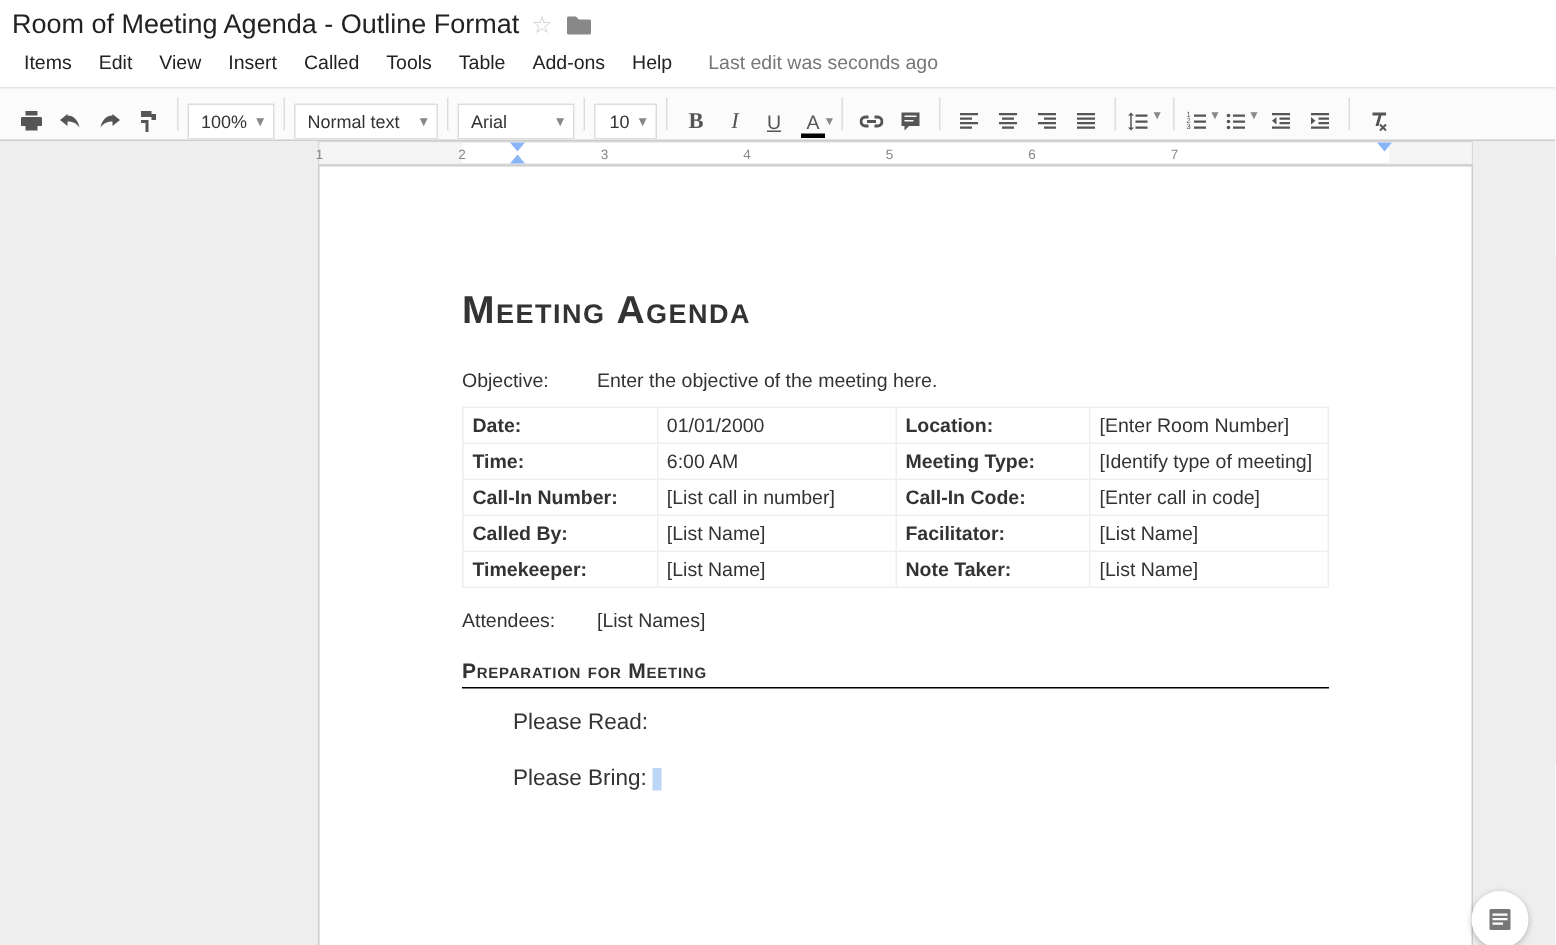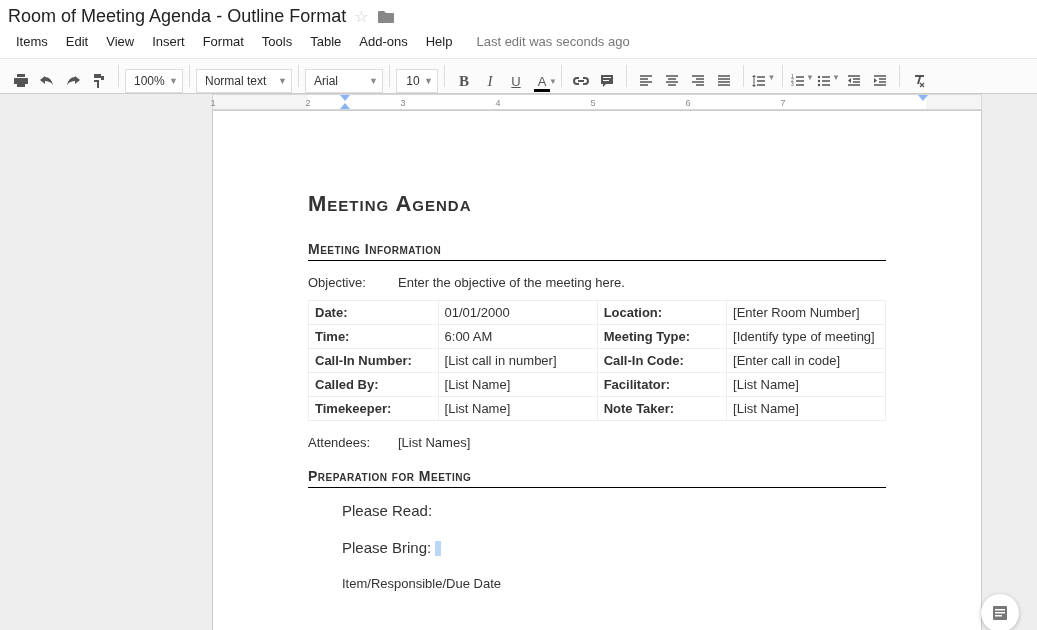--- a/index.html
+++ b/index.html
@@ -41,21 +41,21 @@
   .ruler-tick { position: absolute; top: 3px; font-size: 9px; color: #888; transform: translateX(-50%); }
   .ruler-margin-left { position: absolute; left:0; top:0; bottom:0; width: 95px; background: #f5f5f5;}
   .ruler-margin-right { position: absolute; right:0; top:0; bottom:0; width: 55px; background: #f5f5f5;}
   .indent-marker-down { position: absolute; top: 0; width: 0; height: 0; border-left: 5px solid transparent; border-right: 5px solid transparent; border-top: 6px solid #8ab4f8; transform: translateX(-50%);}
   .indent-marker-up { position: absolute; bottom: 0; width: 0; height: 0; border-left: 5px solid transparent; border-right: 5px solid transparent; border-bottom: 6px solid #8ab4f8; transform: translateX(-50%);}
   
   
   .editor-bg { background: #eee; height: 540px; overflow: hidden; position: relative; }
   .page { position: absolute; left: 212px; top: 0; width: 770px; background: #fff; border: 1px solid #ccc; min-height: 900px; padding: 80px 95px 40px; }
   
-  .doc-h1 { font-family: Arial, sans-serif; font-size: 22px; font-weight: bold; letter-spacing: 1px; font-variant: small-caps; margin-bottom: 24px; }
+  .doc-h1 { font-family: Arial, sans-serif; font-size: 26px; font-weight: bold; letter-spacing: 1px; font-variant: small-caps; margin-bottom: 24px; }
   .doc-h2 { font-family: Arial, sans-serif; font-size: 14px; font-weight: bold; font-variant: small-caps; letter-spacing: 0.5px; border-bottom: 1.5px solid #000; padding-bottom: 3px; margin-bottom: 14px; margin-top: 18px; }
   
   .objective-row { display: flex; margin-bottom: 10px; font-size: 13px; }
   .objective-label { width: 90px; }
   
   .info-table { width: 100%; border-collapse: collapse; margin-bottom: 14px; font-size: 13px; }
   .info-table td { border: 1px solid #eee; padding: 4px 6px; vertical-align: top; }
   .info-table td.label { font-weight: bold; width: 130px; }
   .info-table td.value { width: 160px; }
   
@@ -82,21 +82,21 @@
         <path fill="#888" d="M1 2c0-.6.4-1 1-1h5l2 2h7c.6 0 1 .4 1 1v8c0 .6-.4 1-1 1H2c-.6 0-1-.4-1-1V2z"></path>
       </svg>
   </span>
 </div>
 
 <div class="menu-bar">
   <span class="menu-item">Items</span>
   <span class="menu-item">Edit</span>
   <span class="menu-item">View</span>
   <span class="menu-item">Insert</span>
-  <span class="menu-item">Format</span>
+  <span class="menu-item">Called</span>
   <span class="menu-item">Tools</span>
   <span class="menu-item">Table</span>
   <span class="menu-item">Add-ons</span>
   <span class="menu-item">Help</span>
   <span class="last-edit">Last edit was seconds ago</span>
 </div>
 
 <div class="toolbar">
   <div class="tb-group">
     <div class="tb-btn">
@@ -263,21 +263,20 @@
       <div class="indent-marker-down" style="left:132px"></div>
       <div class="indent-marker-up" style="left:132px"></div>
       <div class="indent-marker-down" style="left:710px"></div>
     </div>
   </div>
 </div>
 
 <div class="editor-bg">
   <div class="page">
     <div class="doc-h1">Meeting Agenda</div>
-    <div class="doc-h2">Meeting Information</div>
     <div class="objective-row">
       <div class="objective-label">Objective:</div>
       <div>Enter the objective of the meeting here.</div>
     </div>
     <table class="info-table">
       <tbody>
           <tr>
             <td class="label">Date:</td>
             <td class="value">01/01/2000</td>
             <td class="label">Location:</td>
@@ -311,21 +310,20 @@
       </table>
     <div class="attendees-row">
       <div class="attendees-label">Attendees:</div>
       <div>[List Names]</div>
     </div>
     <div class="doc-h2">Preparation for Meeting</div>
     <ul class="prep-list">
       <li>Please Read:</li>
       <li><span>Please Bring:</span><span class="cursor-sel"></span></li>
     </ul>
-    <div class="action-item-line">Item/Responsible/Due Date</div>
   </div>
   <div class="fab">
     <svg width="18" height="18" viewBox="0 0 18 18">
         <rect x="2" y="2" width="14" height="14" rx="1" fill="#777"></rect>
         <rect x="4" y="5" width="10" height="1.5" fill="#fff"></rect>
         <rect x="4" y="8" width="10" height="1.5" fill="#fff"></rect>
         <rect x="4" y="11" width="7" height="1.5" fill="#fff"></rect>
       </svg>
   </div>
 </div>

